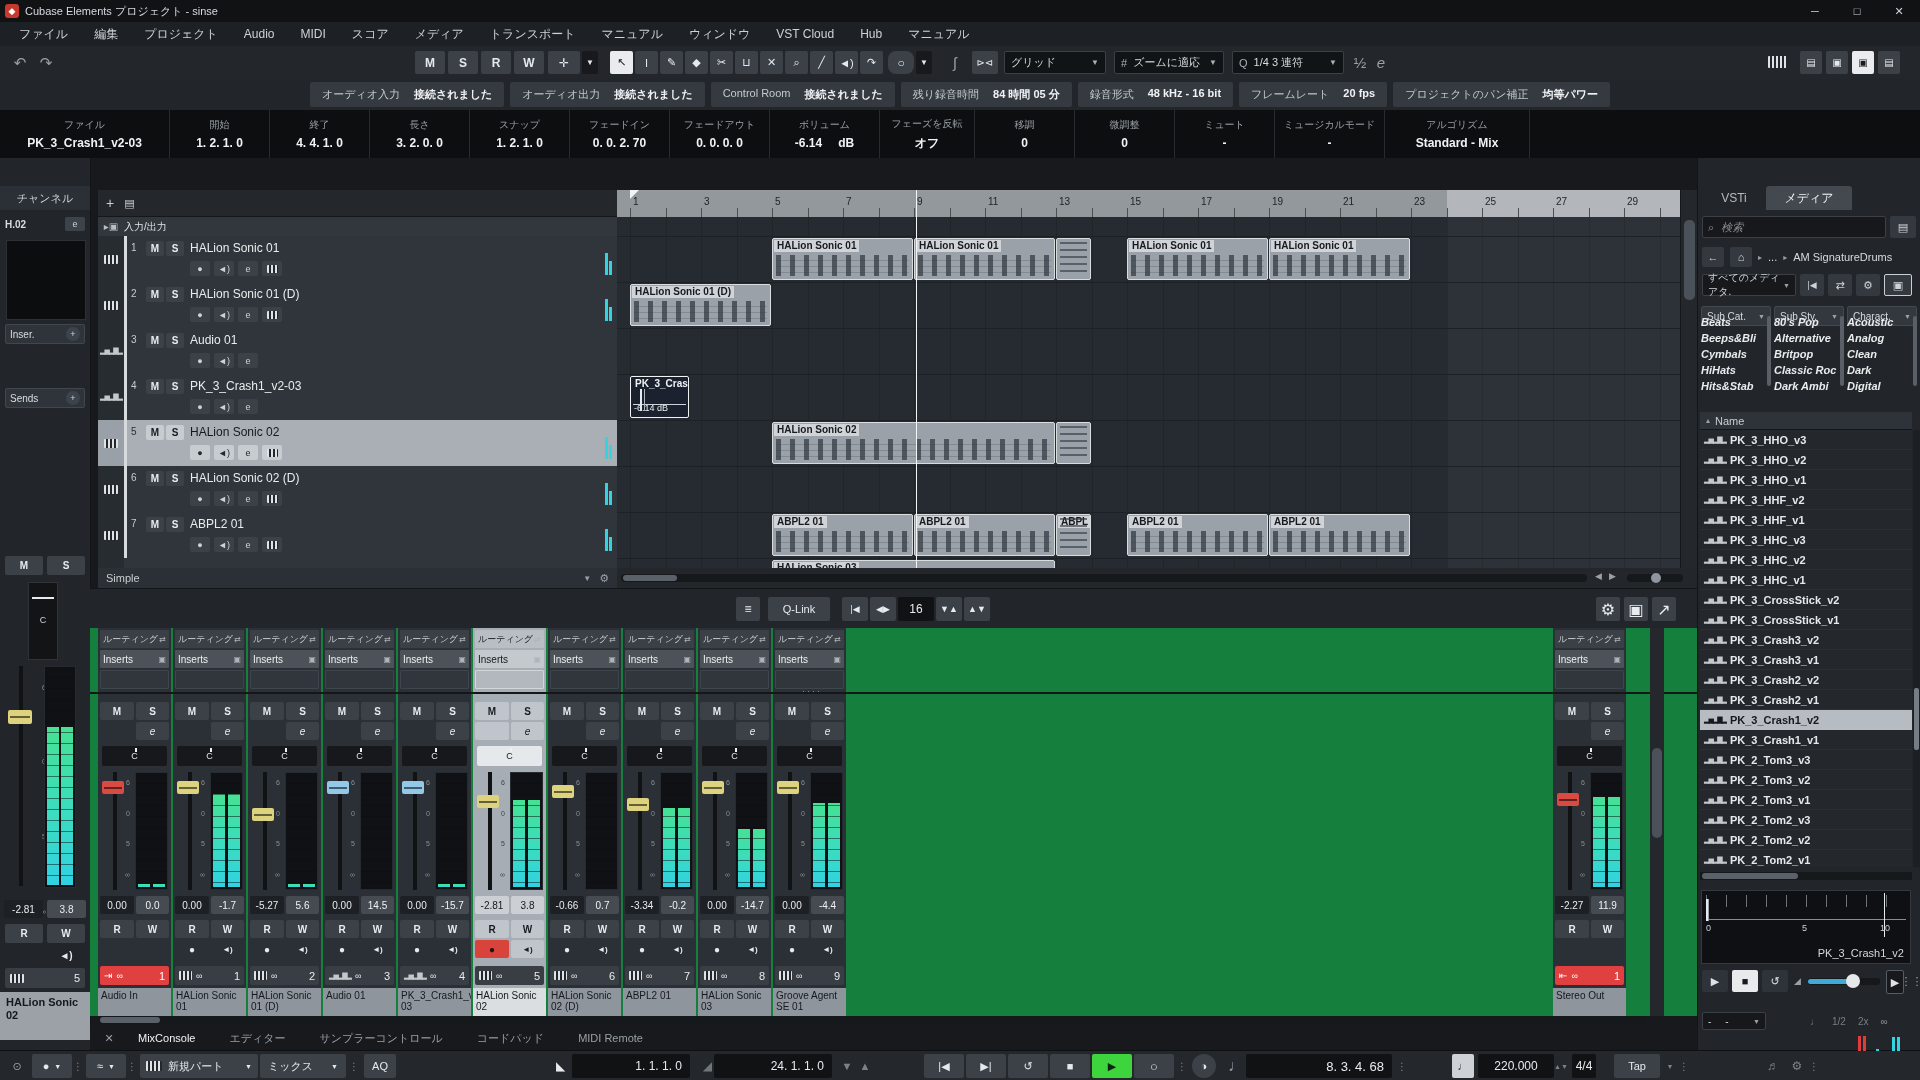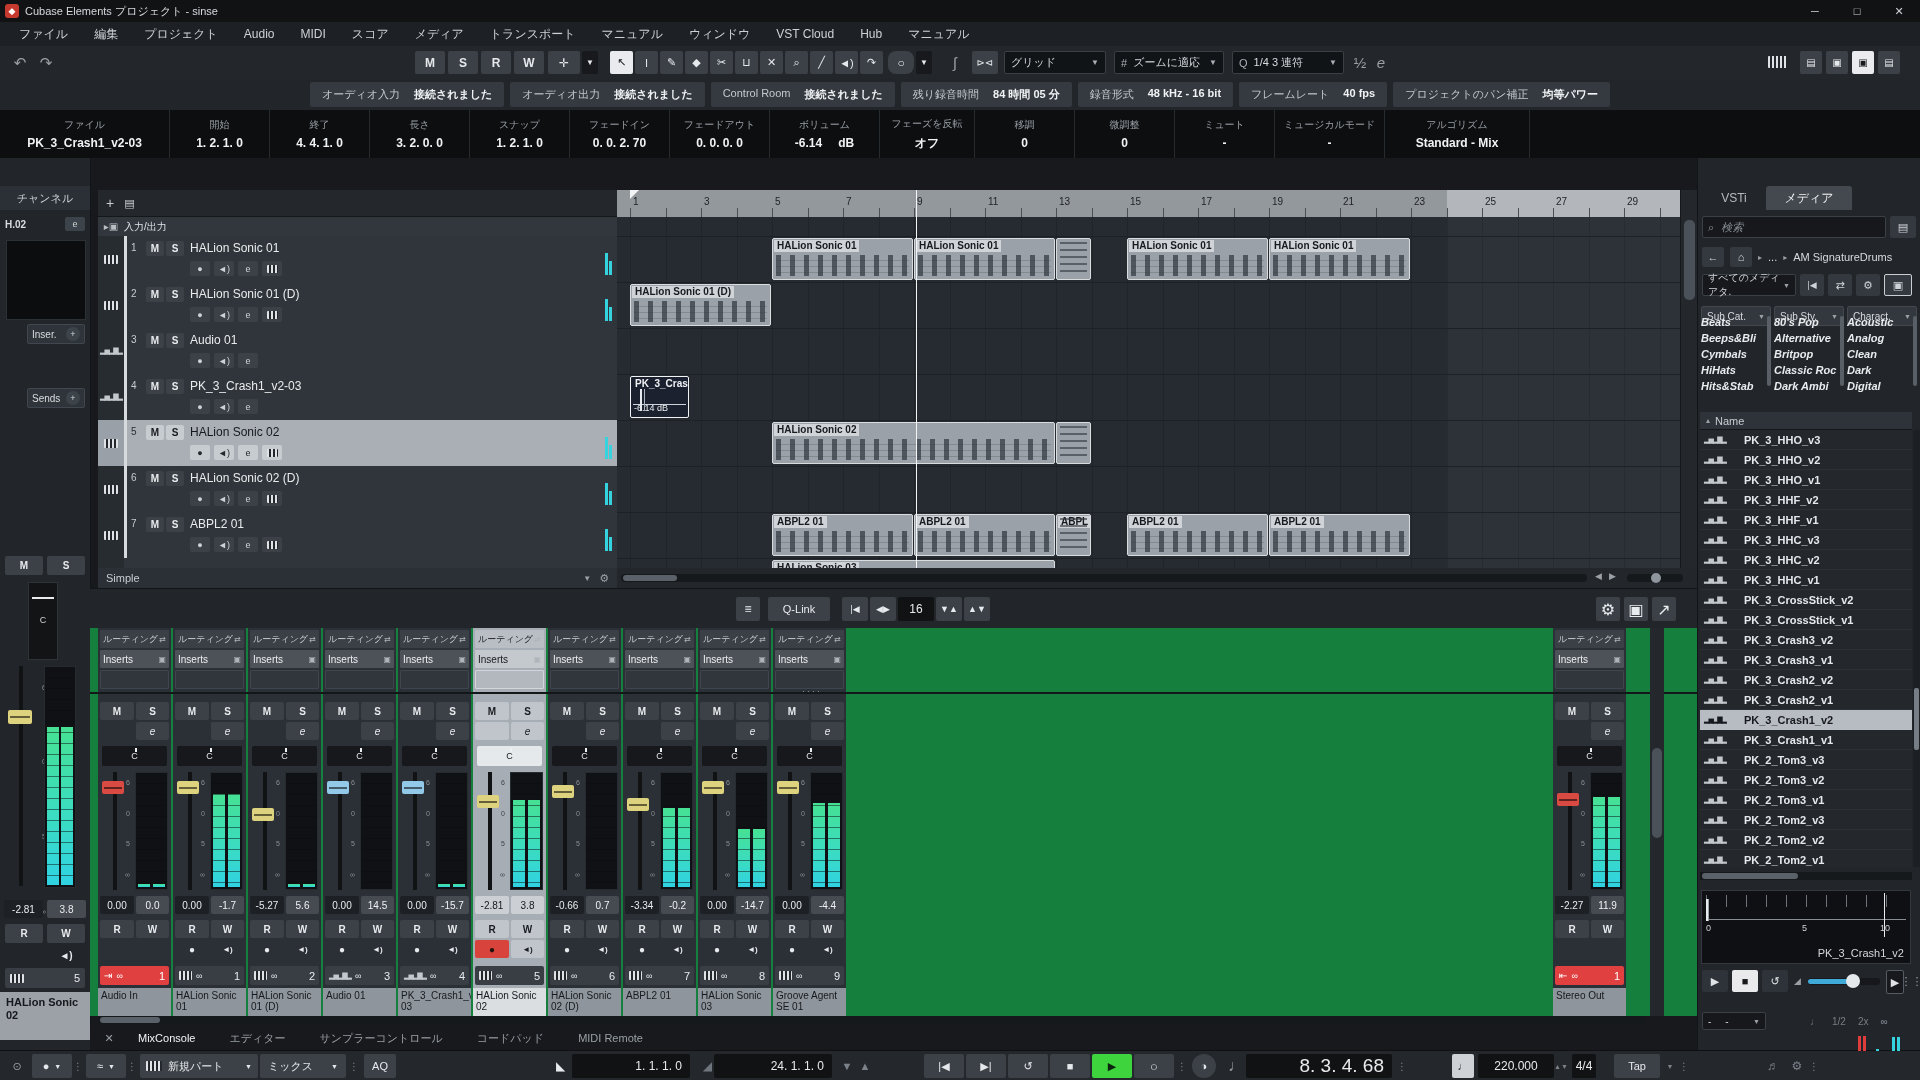--- a/index.html
+++ b/index.html
@@ -37,21 +37,21 @@
   .ifield .v{font-size:12px;font-weight:bold;color:#f0f3f5;white-space:nowrap;}
   .ifield .v .unit{margin-left:16px;}
   
   .main{position:absolute;left:0;top:158px;width:1920px;height:892px;background:#17191c;}
   .leftzone{position:absolute;left:0;top:0;width:90px;height:892px;background:#22262b;border-right:1px solid #121518;}
   .center{position:absolute;left:90px;top:0;width:1607px;height:892px;}
   .rightpanel{position:absolute;left:1697px;top:0;width:223px;height:892px;background:#22262b;border-left:1px solid #121518;}
   
   .lz-h{position:absolute;left:0;top:28px;width:90px;height:24px;display:flex;align-items:center;justify-content:center;font-size:11px;color:#ced3d7;background:#2b3036;}
   .lz-row{position:absolute;left:5px;width:80px;height:20px;display:flex;align-items:center;font-size:10px;color:#d9dde0;}
-  .lz-box{background:#2f343a;border:1px solid #41474e;border-radius:2px;width:100%;height:100%;display:flex;align-items:center;padding:0 4px;box-sizing:border-box;margin-left:22px;}
+  .lz-box{background:#2f343a;border:1px solid #41474e;border-radius:2px;width:100%;height:100%;display:flex;align-items:center;padding:0 4px;box-sizing:border-box;}
   .lz-plus{margin-left:auto;width:14px;height:14px;border-radius:7px;background:#3d434a;display:flex;align-items:center;justify-content:center;font-size:9px;color:#cdd2d6;}
   .lz-img{position:absolute;left:6px;top:82px;width:78px;height:78px;background:#0b0d0f;border:1px solid #2c3136;}
   .lz-cell{position:absolute;width:38px;height:19px;background:#3b4147;border-radius:2px;font-size:10px;font-weight:bold;color:#e8ebee;display:flex;align-items:center;justify-content:center;}
   .lz-pan{position:absolute;left:28px;top:424px;width:28px;height:76px;background:#121416;border:1px solid #2e3artifacts;border:1px solid #2e3338;}
   .lz-pan .pline{position:absolute;left:3px;right:3px;top:14px;height:2px;background:#e8ebee;}
   .lz-pan .pc{position:absolute;left:0;right:0;top:32px;text-align:center;font-size:9px;color:#cfd4d8;}
   .lz-fader{position:absolute;left:8px;top:508px;width:26px;height:220px;}
   .frail{position:absolute;left:11px;top:0;bottom:0;width:4px;background:#101214;}
   .fhandle{position:absolute;left:0;width:24px;height:14px;border-radius:2px;}
   .fhandle::after{content:"";position:absolute;left:2px;right:2px;top:6px;height:2px;background:rgba(0,0,0,.55);}
@@ -171,21 +171,21 @@
   .rp-ic{position:absolute;height:22px;background:#34393f;border-radius:2px;color:#cdd2d6;font-size:11px;display:flex;align-items:center;justify-content:center;}
   .rp-nav{position:absolute;left:4px;top:88px;width:215px;height:22px;display:flex;align-items:center;gap:6px;font-size:11px;color:#d7dbdf;}
   .rp-sel{position:absolute;height:22px;background:#16181b;border:1px solid #3a4046;border-radius:2px;display:flex;align-items:center;font-size:10px;color:#d2d6da;padding:0 5px;box-sizing:border-box;}
   .rp-sel .car{margin-left:auto;font-size:7px;color:#9aa0a6;}
   .fcolh{position:absolute;top:148px;height:20px;background:#33383e;border:1px solid #42484e;border-radius:2px;display:flex;align-items:center;font-size:10px;color:#d7dbdf;padding:0 5px;box-sizing:border-box;}
   .fcl{position:absolute;top:156px;height:82px;overflow:hidden;font-style:italic;}
   .fcl .it{font-size:11px;font-weight:bold;color:#e9eced;line-height:16px;white-space:nowrap;overflow:hidden;}
   .fcl .sb{position:absolute;right:0;top:2px;width:4px;height:70px;background:#585f66;border-radius:2px;}
   .nameh{position:absolute;left:2px;top:254px;width:212px;height:18px;background:#2e3339;border-bottom:1px solid #15181b;display:flex;align-items:center;font-size:11px;color:#c9ced3;padding-left:6px;box-sizing:border-box;gap:5px;}
   .filelist{position:absolute;left:2px;top:272px;width:212px;height:437px;overflow:hidden;background:#24282d;}
-  .file{display:flex;align-items:center;height:19px;gap:18px;padding-left:4px;border-bottom:1px solid rgba(255,255,255,.04);font-size:11px;font-weight:bold;color:#e6e9ec;white-space:nowrap;}
+  .file{display:flex;align-items:center;height:19px;gap:4px;padding-left:4px;border-bottom:1px solid rgba(255,255,255,.04);font-size:11px;font-weight:bold;color:#e6e9ec;white-space:nowrap;}
   .file.sel{background:#b7bcc2;color:#16191d;}
   .file.sel .wavico{color:#16191d;}
   .flscroll{position:absolute;left:215px;top:272px;width:7px;height:437px;background:#1c2024;}
   .flthumb{position:absolute;left:1px;width:5px;background:#777d84;border-radius:2px;}
   .fl-h{position:absolute;left:2px;top:714px;width:212px;height:8px;background:#16191c;}
   .preview{position:absolute;left:3px;top:732px;width:210px;height:74px;background:#0e1013;border:1px solid #34393f;box-sizing:border-box;}
   .preview .ticks{position:absolute;left:4px;right:4px;top:4px;height:12px;background:repeating-linear-gradient(90deg,#6d7378 0 1px,transparent 1px 20px);}
   .preview .base{position:absolute;left:4px;right:4px;top:28px;height:1px;background:#888e93;}
   .preview .tl{position:absolute;top:32px;font-size:9px;color:#cfd4d8;}
   .preview .cur{position:absolute;top:2px;bottom:26px;width:1px;background:#e8ebee;}
@@ -303,21 +303,21 @@
       <div class="stbox">
         <span class="l">残り録音時間</span>
         <span class="v">84 時間 05 分</span>
       </div>
       <div class="stbox">
         <span class="l">録音形式</span>
         <span class="v">48 kHz - 16 bit</span>
       </div>
       <div class="stbox">
         <span class="l">フレームレート</span>
-        <span class="v">40 fps</span>
+        <span class="v">20 fps</span>
       </div>
       <div class="stbox">
         <span class="l">プロジェクトのパン補正</span>
         <span class="v">均等パワー</span>
       </div>
     </div>
 
   <div class="infoline" id="infoline">
       <div class="ifield" style="width: 170px;">
         <span class="l">ファイル</span>
@@ -1477,21 +1477,21 @@
 
     <span class="tp tpbtn" style="left:924px;width:40px;">|◀</span>
     <span class="tp tpbtn" style="left:966px;width:40px;">▶|</span>
     <span class="tp tpbtn" style="left:1008px;width:40px;">↺</span>
     <span class="tp tpbtn" style="left:1050px;width:40px;">■</span>
     <span class="tp tpbtn green" style="left:1092px;width:40px;">▶</span>
     <span class="tp tpbtn" style="left:1134px;width:40px;font-size:13px;">○</span>
     <span class="tp kebab" style="left:1178px;width:8px;">⋮</span>
     <span class="tp tpbtn" style="left:1192px;width:24px;border-radius:12px;">◑</span>
     <span class="tp" style="left:1228px;display:flex;align-items:center;color:#9aa0a6;">♩</span>
-    <span class="tp tpbox" style="left:1246px;width:146px;font-size:19px;">8. 3. 4. 68</span>
+    <span class="tp tpbox" style="left:1246px;width:146px;font-size:13px;">8. 3. 4. 68</span>
     <span class="tp kebab" style="left:1398px;width:8px;">⋮</span>
     <span class="tp tpbtn" style="left:1452px;width:22px;background:#ced2d6;color:#17191d;">♩</span>
     <span class="tp tpbox" style="left:1478px;width:76px;justify-content:center;">220.000</span>
     <span class="tp kebab" style="left:1556px;width:10px;flex-direction:column;font-size:7px;">▲▼</span>
     <span class="tp tpbox" style="left:1572px;width:24px;justify-content:center;">4/4</span>
     <span class="tp tpbtn" style="left:1614px;width:46px;">Tap</span>
     <span class="tp kebab" style="left:1664px;width:12px;font-size:7px;">▼</span>
     <span class="tp kebab" style="left:1680px;width:8px;">⋮</span>
     <span class="tp kebab" style="left:1764px;width:18px;font-size:12px;">♬</span>
     <span class="tp kebab" style="left:1788px;width:18px;font-size:12px;">⚙</span>

